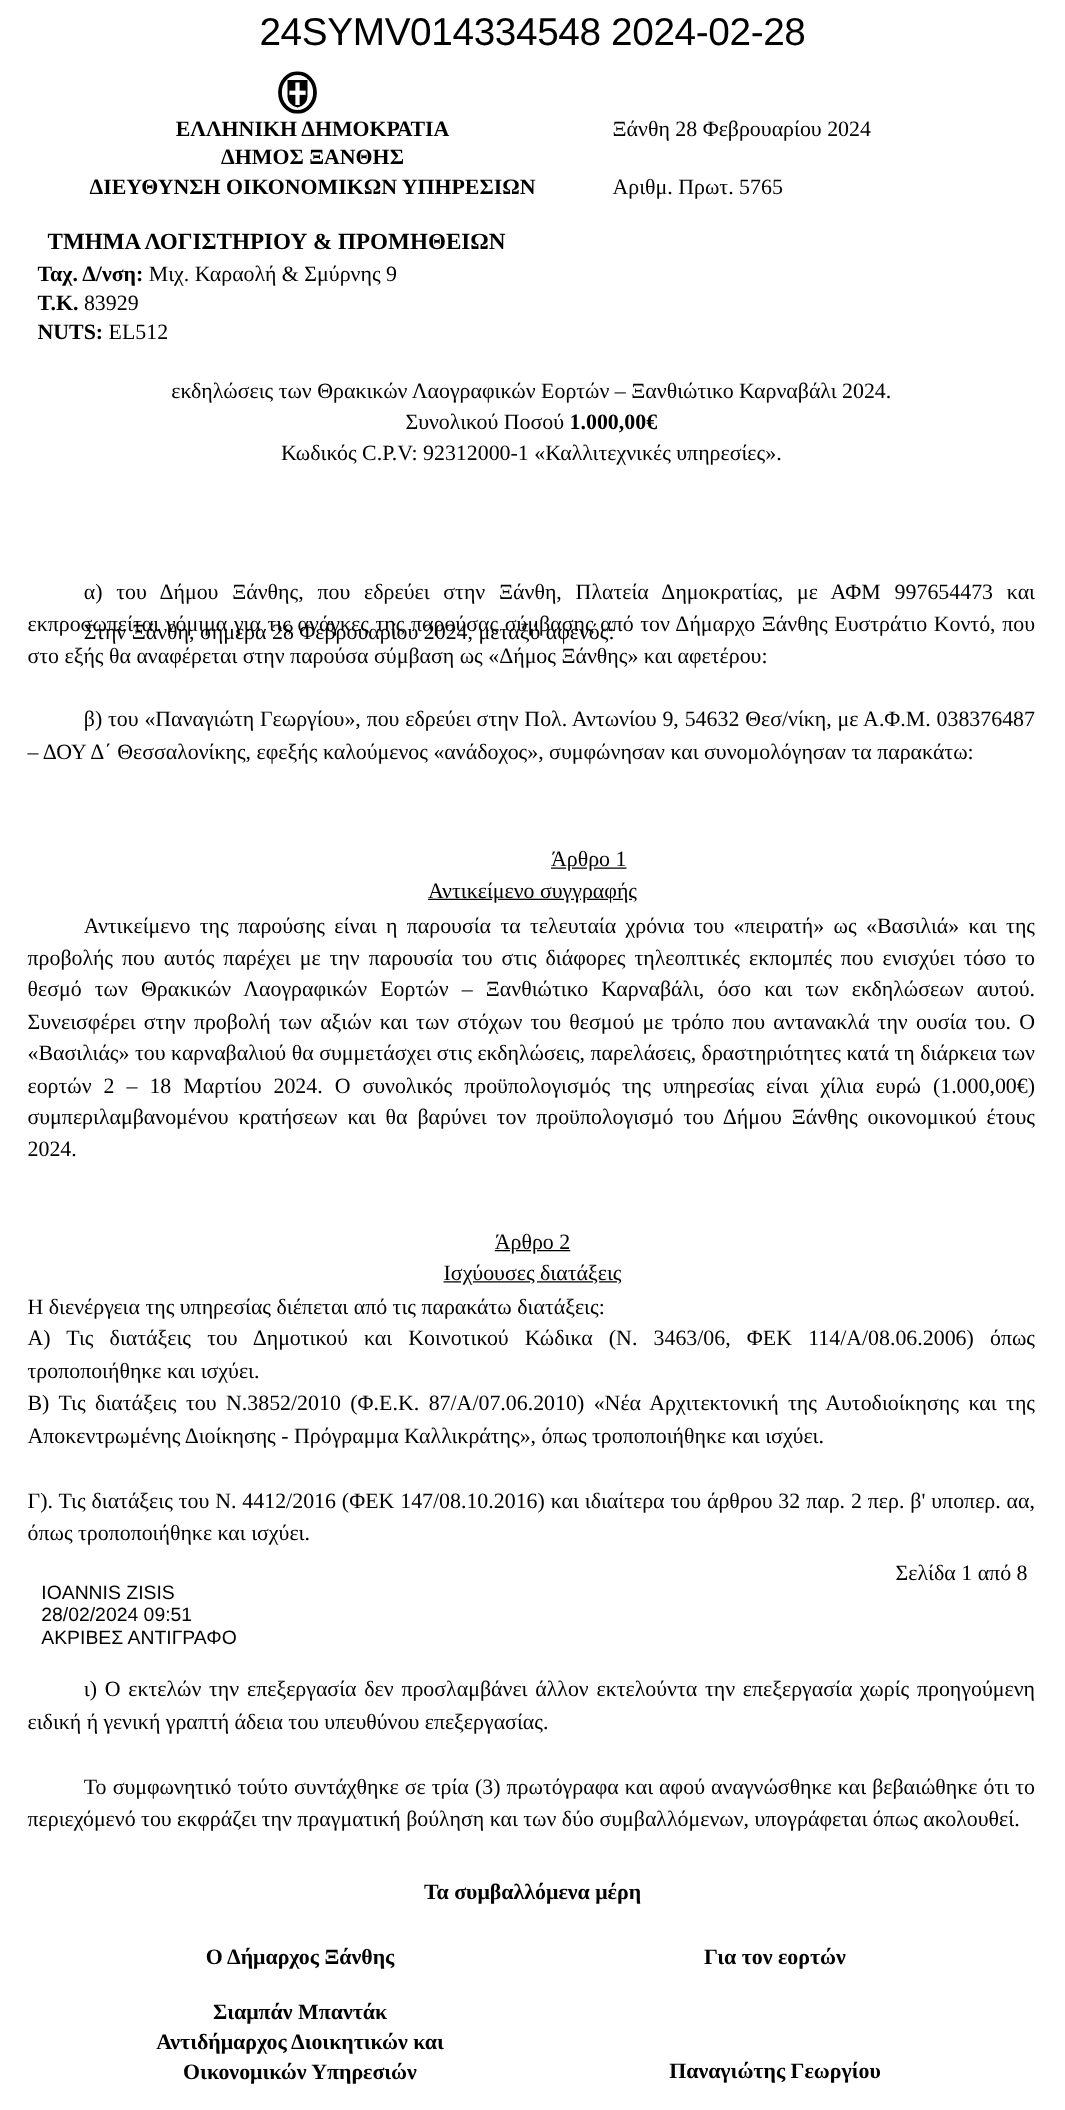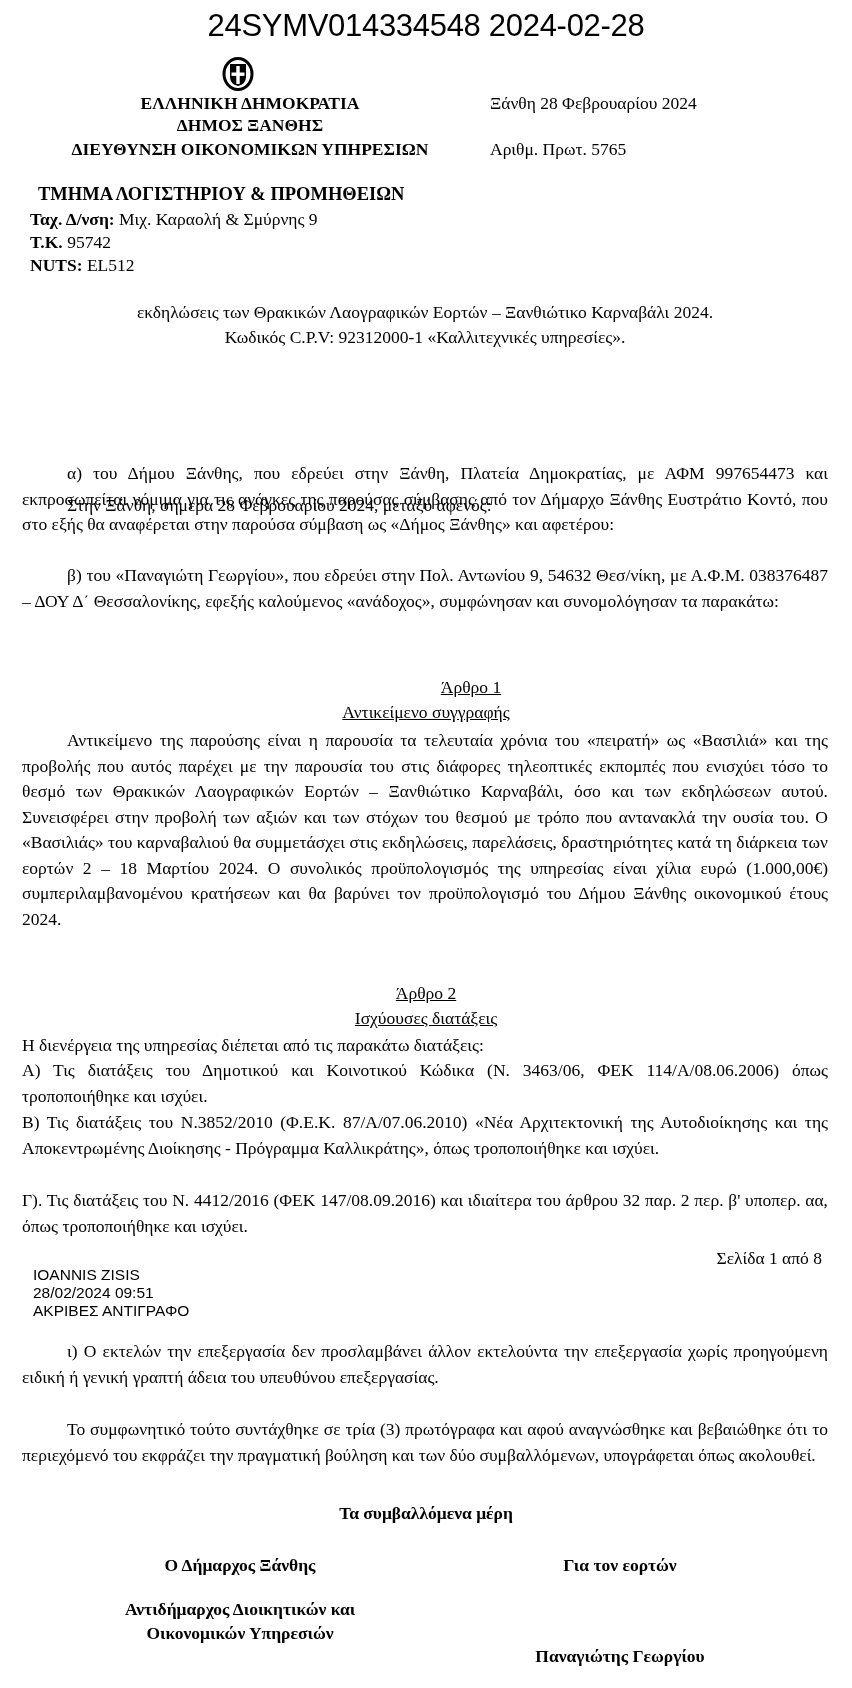--- a/index.html
+++ b/index.html
@@ -42,57 +42,59 @@
 <div class="abs hdr-left" style="top:92px;">ΕΛΛΗΝΙΚΗ ΔΗΜΟΚΡΑΤΙΑ</div>
 <div class="abs hdr-left" style="top:114px;">ΔΗΜΟΣ ΞΑΝΘΗΣ</div>
 <div class="abs hdr-left" style="top:138px;">ΔΙΕΥΘΥΝΣΗ ΟΙΚΟΝΟΜΙΚΩΝ ΥΠΗΡΕΣΙΩΝ</div>
 
 <div class="abs hdr-right" style="top:93px;">Ξάνθη 28 Φεβρουαρίου 2024</div>
 <div class="abs hdr-right" style="top:139px;">Αριθμ. Πρωτ. 5765</div>
 
 <div class="abs dept">ΤΜΗΜΑ ΛΟΓΙΣΤΗΡΙΟΥ &amp; ΠΡΟΜΗΘΕΙΩΝ</div>
 
 <div class="abs addr" style="top:208px;"><b>Ταχ. Δ/νση:</b><span> Μιχ. Καραολή &amp; Σμύρνης 9</span></div>
-<div class="abs addr" style="top:231px;"><b>Τ.Κ.</b><span> 95742</span></div>
+<div class="abs addr" style="top:231px;"><b>Τ.Κ.</b><span> 83929</span></div>
 <div class="abs addr" style="top:254px;"><b>NUTS:</b><span> EL512</span></div>
 
 <div class="abs title-block">
   <div>εκδηλώσεις των Θρακικών Λαογραφικών Εορτών – Ξανθιώτικο Καρναβάλι 2024.</div>
+  <div><span>Συνολικού Ποσού </span><b>1.000,00€</b></div>
   <div>Κωδικός C.P.V: 92312000-1 «Καλλιτεχνικές υπηρεσίες».</div>
 </div>
 
 <div class="abs para indent" style="top:448px;margin-top:45px;">Στην Ξάνθη, σήμερα 28 Φεβρουαρίου 2024, μεταξύ αφενός:</div>
 <div class="abs para indent" style="top:461px;">α) του Δήμου Ξάνθης, που εδρεύει στην Ξάνθη, Πλατεία Δημοκρατίας, με ΑΦΜ 997654473 και εκπροσωπείται νόμιμα για τις ανάγκες της παρούσας σύμβασης από τον Δήμαρχο Ξάνθης Ευστράτιο Κοντό, που στο εξής θα αναφέρεται στην παρούσα σύμβαση ως «Δήμος Ξάνθης» και αφετέρου:</div>
 <div class="abs para indent" style="top:563px;">β) του «Παναγιώτη Γεωργίου», που εδρεύει στην Πολ. Αντωνίου 9, 54632 Θεσ/νίκη, με Α.Φ.Μ. 038376487 – ΔΟΥ Δ΄ Θεσσαλονίκης, εφεξής καλούμενος «ανάδοχος», συμφώνησαν και συνομολόγησαν τα παρακάτω:</div>
 
 <div class="abs center-u" style="top:677px;padding-left:45px;">Άρθρο 1</div>
 <div class="abs center-u" style="top:702px;">Αντικείμενο συγγραφής</div>
 <div class="abs para indent" style="top:728px;">Αντικείμενο της παρούσης είναι η παρουσία τα τελευταία χρόνια του «πειρατή» ως «Βασιλιά» και της προβολής που αυτός παρέχει με την παρουσία του στις διάφορες τηλεοπτικές εκπομπές που ενισχύει τόσο το θεσμό των Θρακικών Λαογραφικών Εορτών – Ξανθιώτικο Καρναβάλι, όσο και των εκδηλώσεων αυτού. Συνεισφέρει στην προβολή των αξιών και των στόχων του θεσμού με τρόπο που αντανακλά την ουσία του. Ο «Βασιλιάς» του καρναβαλιού θα συμμετάσχει στις εκδηλώσεις, παρελάσεις, δραστηριότητες κατά τη διάρκεια των εορτών 2 – 18 Μαρτίου 2024. Ο συνολικός προϋπολογισμός της υπηρεσίας είναι χίλια ευρώ (1.000,00€) συμπεριλαμβανομένου κρατήσεων και θα βαρύνει τον προϋπολογισμό του Δήμου Ξάνθης οικονομικού έτους 2024.</div>
 
 <div class="abs center-u" style="top:983px;">Άρθρο 2</div>
 <div class="abs center-u" style="top:1008px;">Ισχύουσες διατάξεις</div>
 <div class="abs para" style="top:1033px;">Η διενέργεια της υπηρεσίας διέπεται από τις παρακάτω διατάξεις:</div>
 <div class="abs para" style="top:1058px;">Α) Τις διατάξεις του Δημοτικού και Κοινοτικού Κώδικα (Ν. 3463/06, ΦΕΚ 114/Α/08.06.2006) όπως τροποποιήθηκε και ισχύει.</div>
 <div class="abs para" style="top:1110px;">Β) Τις διατάξεις του Ν.3852/2010 (Φ.Ε.Κ. 87/Α/07.06.2010) «Νέα Αρχιτεκτονική της Αυτοδιοίκησης και της Αποκεντρωμένης Διοίκησης - Πρόγραμμα Καλλικράτης», όπως τροποποιήθηκε και ισχύει.</div>
-<div class="abs para" style="top:1188px;">Γ). Τις διατάξεις του Ν. 4412/2016 (ΦΕΚ 147/08.09.2016) και ιδιαίτερα του άρθρου 32 παρ. 2 περ. β' υποπερ. αα, όπως τροποποιήθηκε και ισχύει.</div>
+<div class="abs para" style="top:1188px;">Γ). Τις διατάξεις του Ν. 4412/2016 (ΦΕΚ 147/08.10.2016) και ιδιαίτερα του άρθρου 32 παρ. 2 περ. β' υποπερ. αα, όπως τροποποιήθηκε και ισχύει.</div>
 
 <div class="abs footer-right" style="top:1248px;">Σελίδα 1 από 8</div>
 
 <div class="abs stamp">
   <div>IOANNIS ZISIS</div>
   <div>28/02/2024 09:51</div>
   <div>ΑΚΡΙΒΕΣ ΑΝΤΙΓΡΑΦΟ</div>
 </div>
 
 <div class="abs para indent" style="top:1339px;">ι) Ο εκτελών την επεξεργασία δεν προσλαμβάνει άλλον εκτελούντα την επεξεργασία χωρίς προηγούμενη ειδική ή γενική γραπτή άδεια του υπευθύνου επεξεργασίας.</div>
 <div class="abs para indent" style="top:1417px;">Το συμφωνητικό τούτο συντάχθηκε σε τρία (3) πρωτόγραφα και αφού αναγνώσθηκε και βεβαιώθηκε ότι το περιεχόμενό του εκφράζει την πραγματική βούληση και των δύο συμβαλλόμενων, υπογράφεται όπως ακολουθεί.</div>
 
 <div class="abs bold" style="top:1503px; left:0; width:852px; text-align:center;">Τα συμβαλλόμενα μέρη</div>
 
 <div class="abs sig-col" style="top:1553px; left:95px; width:290px;">
   <div>Ο Δήμαρχος Ξάνθης</div>
   <div style="height:20px;"></div>
+  <div>Σιαμπάν Μπαντάκ</div>
   <div>Αντιδήμαρχος Διοικητικών και</div>
   <div>Οικονομικών Υπηρεσιών</div>
 </div>
 
 <div class="abs sig-col" style="top:1553px; left:520px; width:200px;">Για τον εορτών</div>
 <div class="abs sig-col" style="top:1644px; left:520px; width:200px;">Παναγιώτης Γεωργίου</div>
 
 </body></html>

